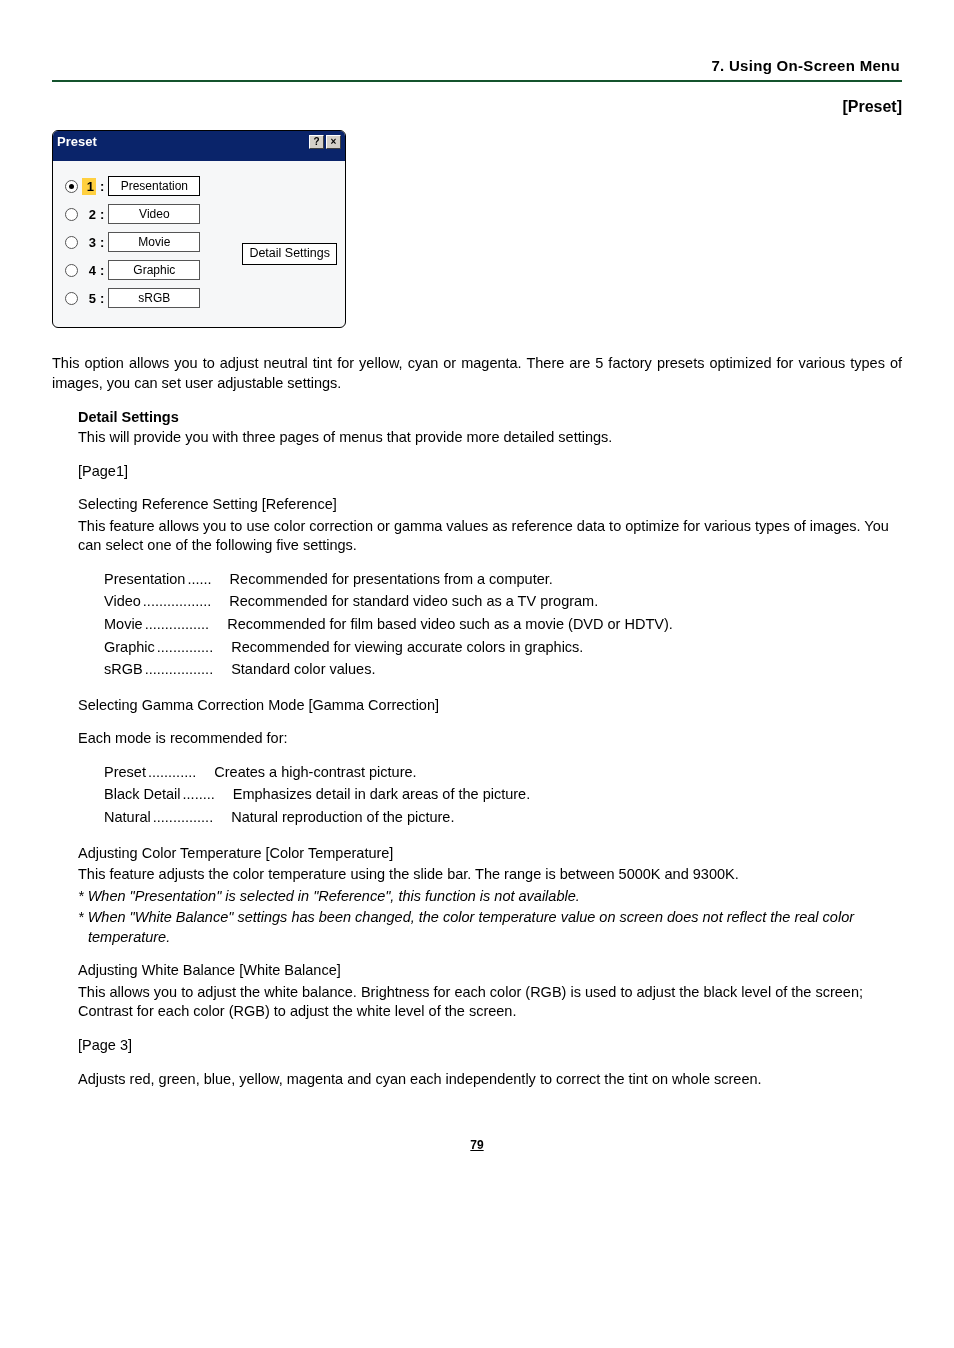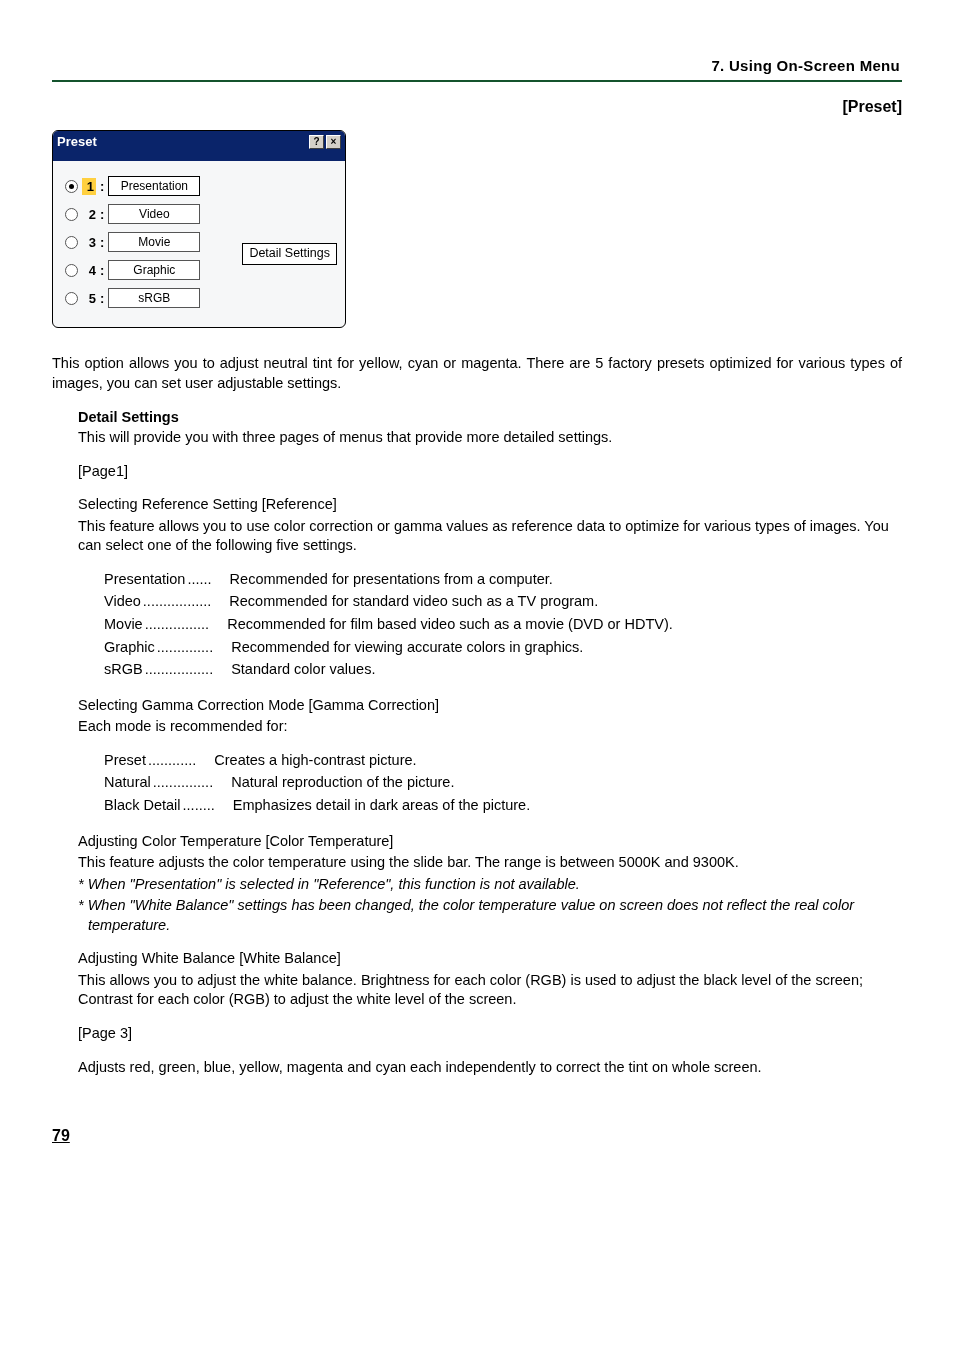--- a/index.html
+++ b/index.html
@@ -137,23 +137,23 @@
 
   .note-label { font-style: italic; margin: 0 0 2px 26px; }
   .note-line {
     font-style: italic;
     margin: 0 0 2px 26px;
     text-indent: -10px;
     padding-left: 10px;
   }
 
   .pagenum {
-    text-align: left;
-    font-weight: 700;
-    font-size: 16px;
+    text-align: center;
+    font-weight: 700;
+    font-size: 12px;
     margin-top: 48px;
     text-decoration: underline;
   }
 </style>
 </head>
 <body>
 
 <div class="page">
 
   <div class="topbar-wrap">
@@ -239,39 +239,39 @@
       <span class="def-dots"> .............. </span>
       <span class="def-desc">Recommended for viewing accurate colors in graphics.</span>
     </div>
     <div class="def-row">
       <span class="def-term">sRGB</span>
       <span class="def-dots"> ................. </span>
       <span class="def-desc">Standard color values.</span>
     </div>
   </div>
 
-  <div class="plain" style="margin-bottom:2px">Selecting Gamma Correction Mode [Gamma Correction]</div>
+  <div class="plain" style="margin-bottom:14px">Selecting Gamma Correction Mode [Gamma Correction]</div>
   <p class="plain">Each mode is recommended for:</p>
 
   <div class="defs">
     <div class="def-row">
       <span class="def-term">Preset</span>
       <span class="def-dots"> ............ </span>
       <span class="def-desc">Creates a high-contrast picture.</span>
     </div>
     <div class="def-row">
+      <span class="def-term">Black Detail</span>
+      <span class="def-dots"> ........ </span>
+      <span class="def-desc">Emphasizes detail in dark areas of the picture.</span>
+    </div>
+    <div class="def-row">
       <span class="def-term">Natural</span>
       <span class="def-dots"> ............... </span>
       <span class="def-desc">Natural reproduction of the picture.</span>
     </div>
-    <div class="def-row">
-      <span class="def-term">Black Detail</span>
-      <span class="def-dots"> ........ </span>
-      <span class="def-desc">Emphasizes detail in dark areas of the picture.</span>
-    </div>
   </div>
 
   <div class="plain" style="margin-bottom:2px">Adjusting Color Temperature [Color Temperature]</div>
   <p class="plain" style="margin-bottom:2px">This feature adjusts the color temperature using the slide bar. The range is between 5000K and 9300K.</p>
 
   <div class="note-line">*  When "Presentation" is selected in "Reference", this function is not available.</div>
   <div class="note-line" style="margin-bottom:14px">*  When "White Balance" settings has been changed, the color temperature value on screen does not reflect the real color temperature.</div>
 
 
   <div class="plain" style="margin-bottom:2px">Adjusting White Balance [White Balance]</div>

